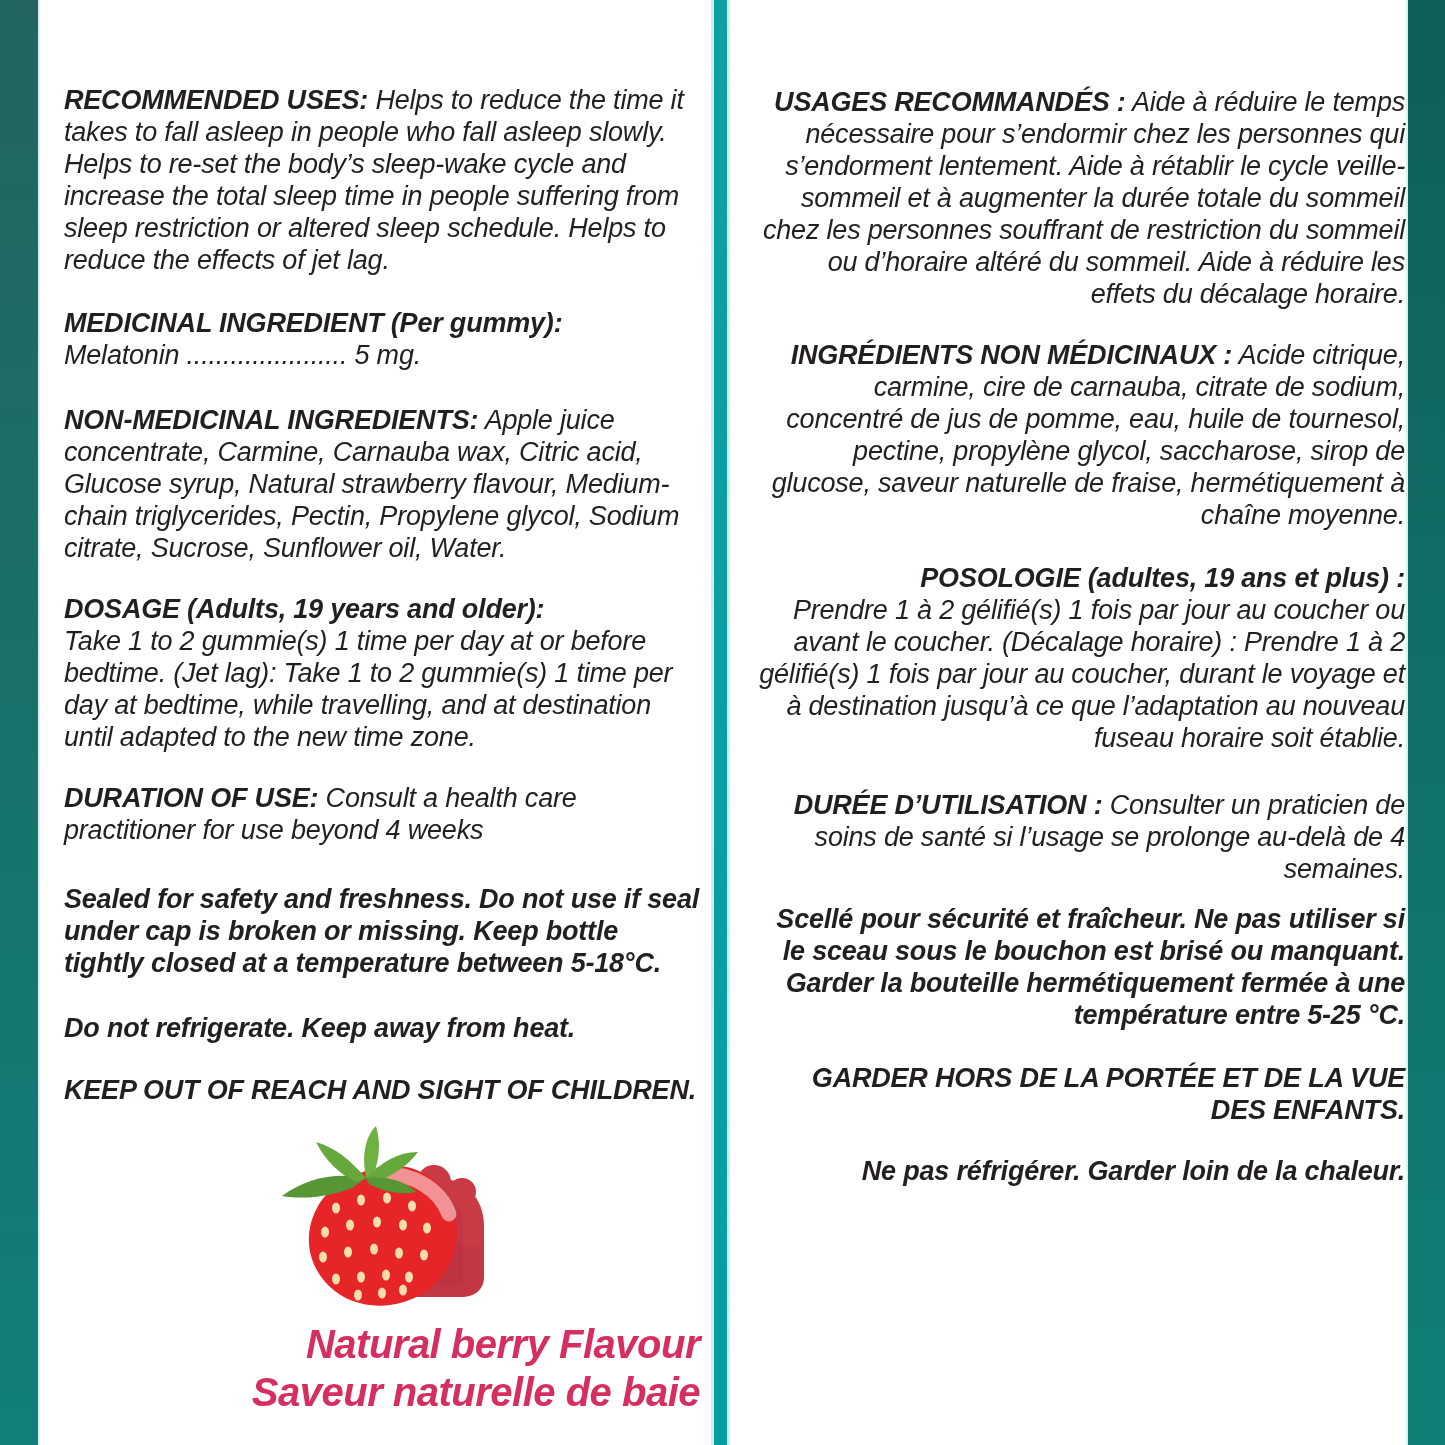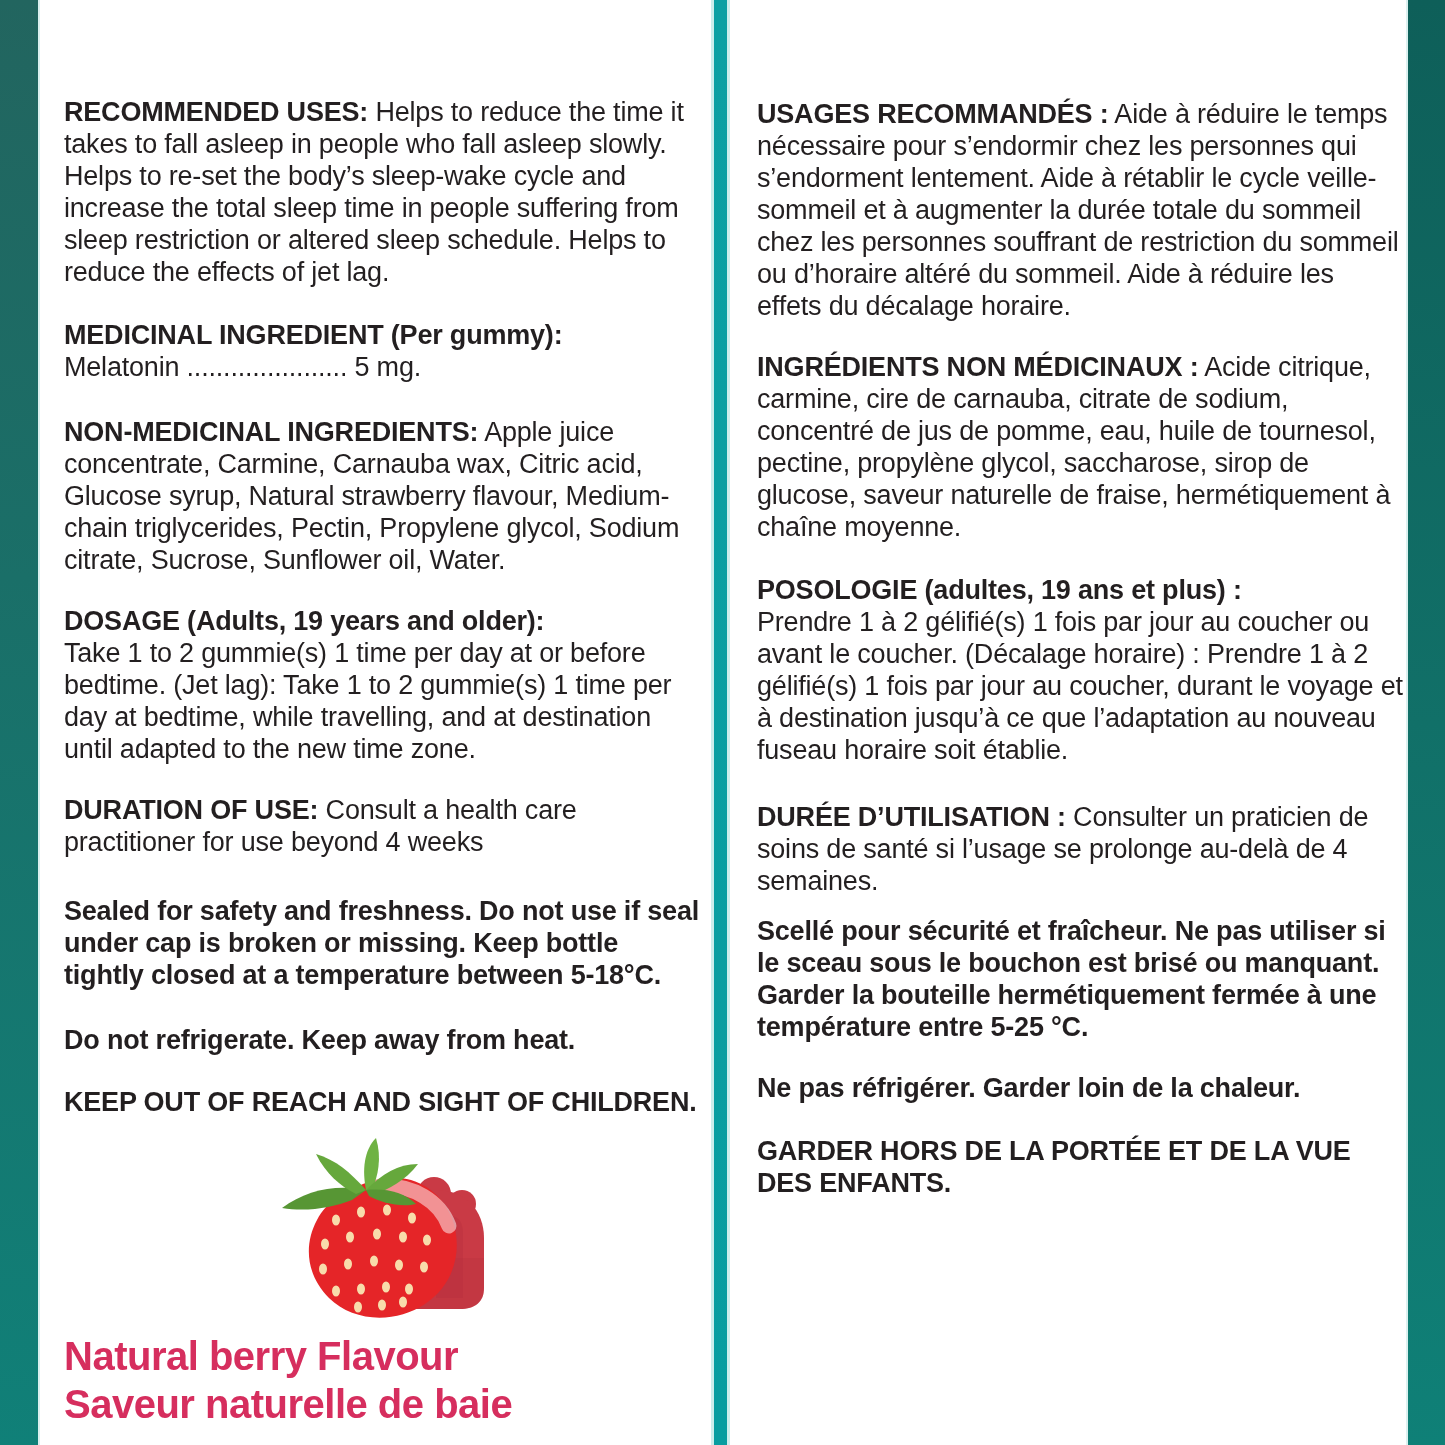--- a/index.html
+++ b/index.html
@@ -6,29 +6,29 @@
   .panel{position:relative;width:1445px;height:1445px;background:#ffffff;overflow:hidden;
          font-family:"Liberation Sans",sans-serif;color:#231f20;
          -webkit-font-smoothing:antialiased;}
   .bar{position:absolute;top:0;height:100%;}
   .bar-left{left:0;width:38px;background:linear-gradient(180deg,#22655f 0%,#1a6f68 40%,#108078 100%);
             box-shadow:2px 0 0 rgba(190,228,225,.55);}
   .bar-right{right:0;width:37px;background:linear-gradient(180deg,#0e5f59 0%,#117068 50%,#0f8077 100%);
             box-shadow:-2px 0 0 rgba(190,228,225,.55);}
   .bar-mid{left:714px;width:13px;background:linear-gradient(180deg,#0ca0a3 0%,#089da0 100%);
            box-shadow:-3px 0 0 rgba(170,226,224,.6),3px 0 0 rgba(170,226,224,.6);}
-  .col{position:absolute;top:12px;font-size:27px;line-height:32px;letter-spacing:-0.2px;}
+  .col{position:absolute;top:0;font-size:27px;line-height:32px;letter-spacing:-0.2px;font-style:italic;}
   .col-en{left:64px;width:636px;}
-  .col-fr{left:757px;width:648px;}
+  .col-fr{left:757px;width:648px;text-align:right;}
   p.sec{margin:0;}
   .b{font-weight:bold;}
   .blk{display:block;}
   .bold{font-weight:bold;}
   .illus{margin-top:20px;display:flex;justify-content:center;}
-  .flavor{margin-top:6px;text-align:left;color:#d62e5e;font-weight:bold;
+  .flavor{margin-top:6px;text-align:right;color:#d62e5e;font-weight:bold;
           font-size:40px;line-height:48px;letter-spacing:-0.5px;}
 </style>
 </head>
 <body>
 
 <div class="panel">
 
   <div class="bar bar-left"></div>
   <div class="bar bar-mid"></div>
   <div class="bar bar-right"></div>
@@ -126,17 +126,17 @@
     </p>
     <p class="sec" style="margin-top:31px">
       <span class="b blk">POSOLOGIE (adultes, 19 ans et plus) :</span>
       <span class="blk">Prendre 1 à 2 gélifié(s) 1 fois par jour au coucher ou avant le coucher. (Décalage horaire) : Prendre 1 à 2 gélifié(s) 1 fois par jour au coucher, durant le voyage et à destination jusqu’à ce que l’adaptation au nouveau fuseau horaire soit établie.</span>
     </p>
     <p class="sec" style="margin-top:35px">
       <span class="b">DURÉE D’UTILISATION :</span>
       <span>Consulter un praticien de soins de santé si l’usage se prolonge au-delà de 4 semaines.</span>
     </p>
     <p class="sec bold" style="margin-top:18px">Scellé pour sécurité et fraîcheur. Ne pas utiliser si le sceau sous le bouchon est brisé ou manquant. Garder la bouteille hermétiquement fermée à une température entre 5-25 °C.</p>
+    <p class="sec bold" style="margin-top:31px">GARDER HORS DE LA PORTÉE ET DE LA VUE DES ENFANTS.</p>
     <p class="sec bold" style="margin-top:29px">Ne pas réfrigérer. Garder loin de la chaleur.</p>
-    <p class="sec bold" style="margin-top:31px">GARDER HORS DE LA PORTÉE ET DE LA VUE DES ENFANTS.</p>
   </div>
 
 </div>
 
 </body></html>

